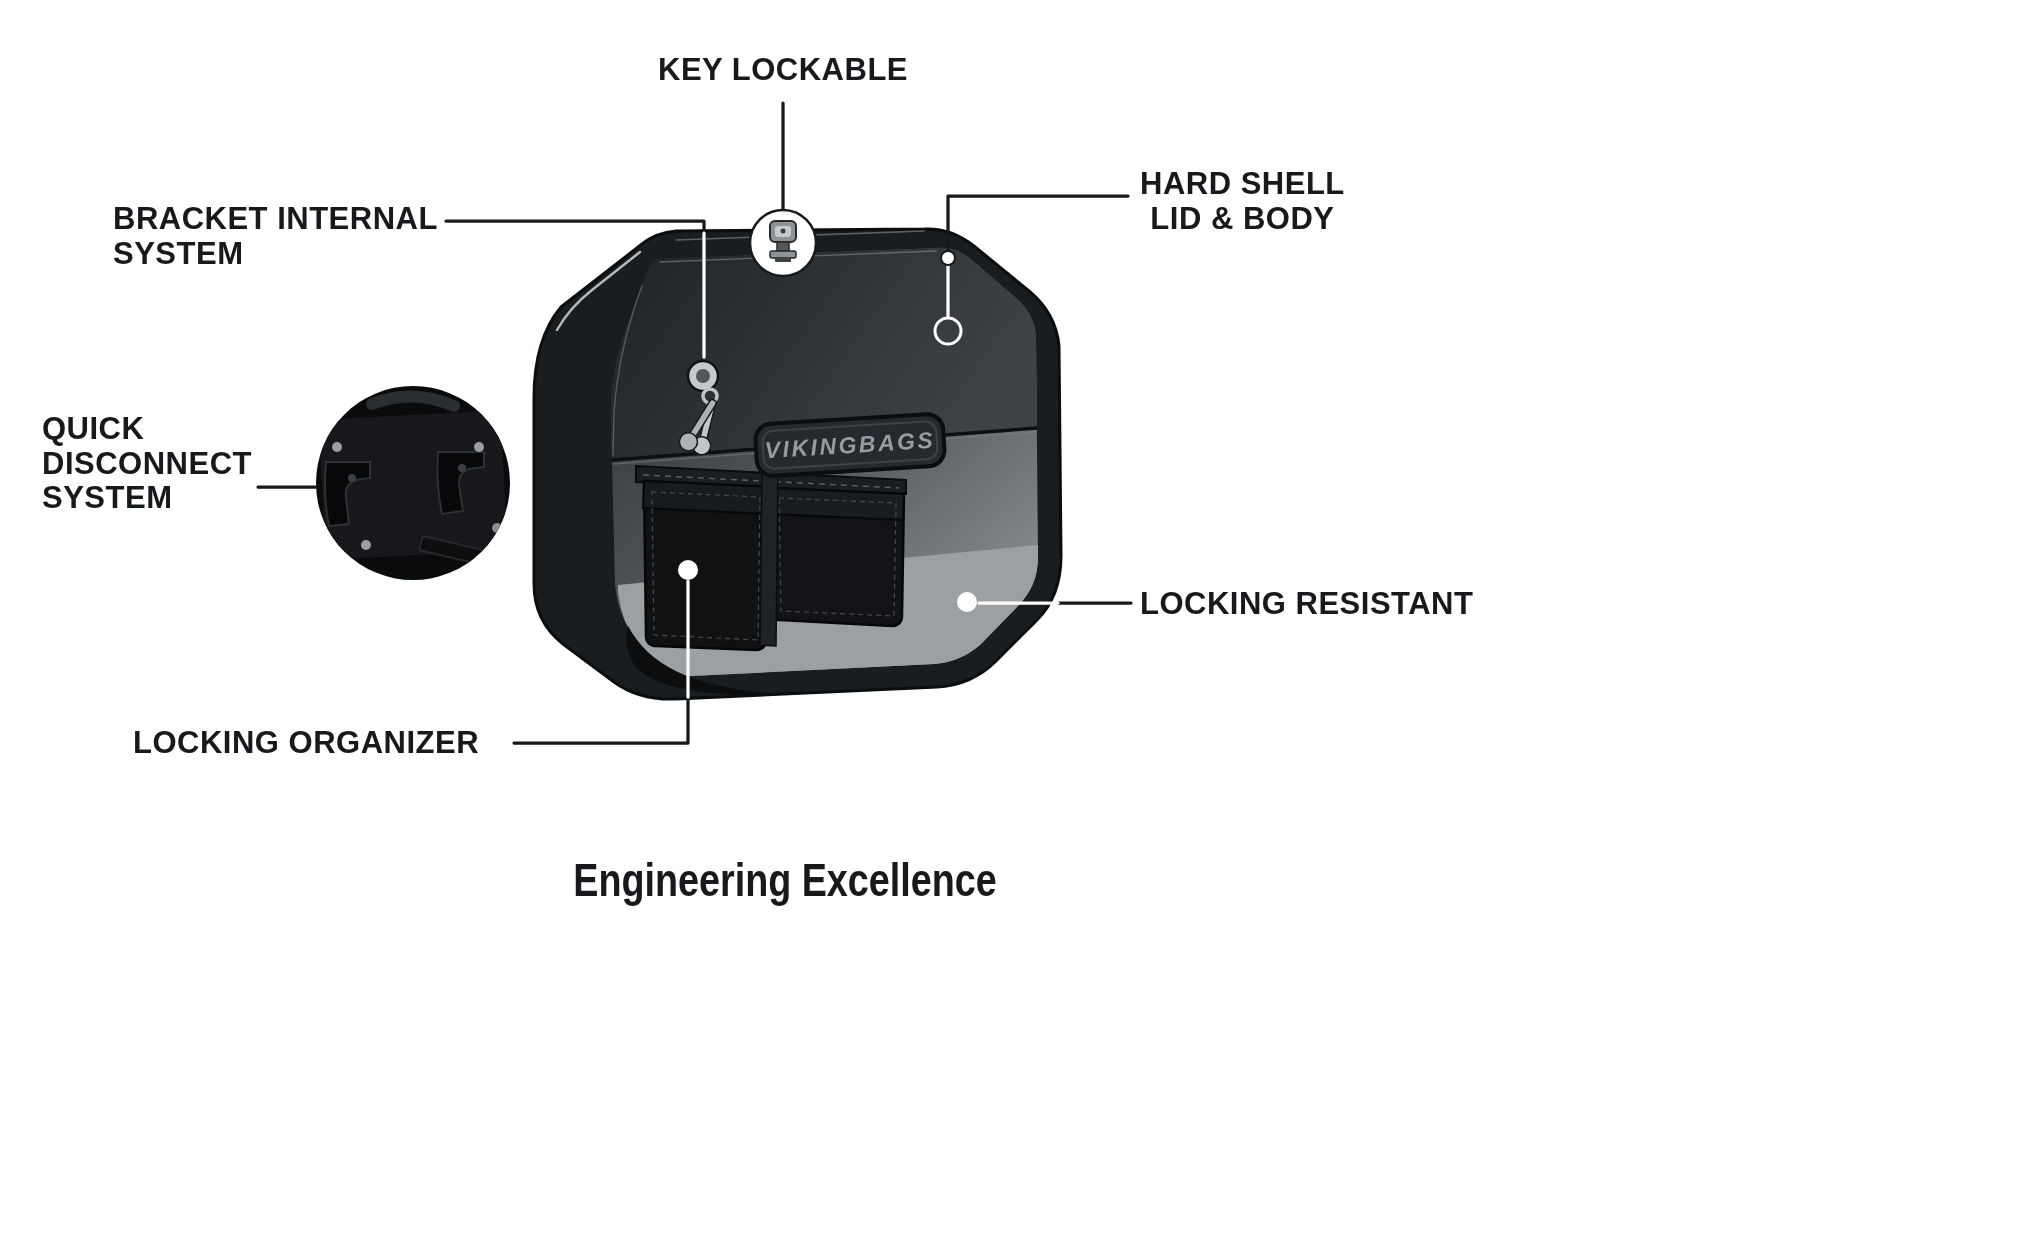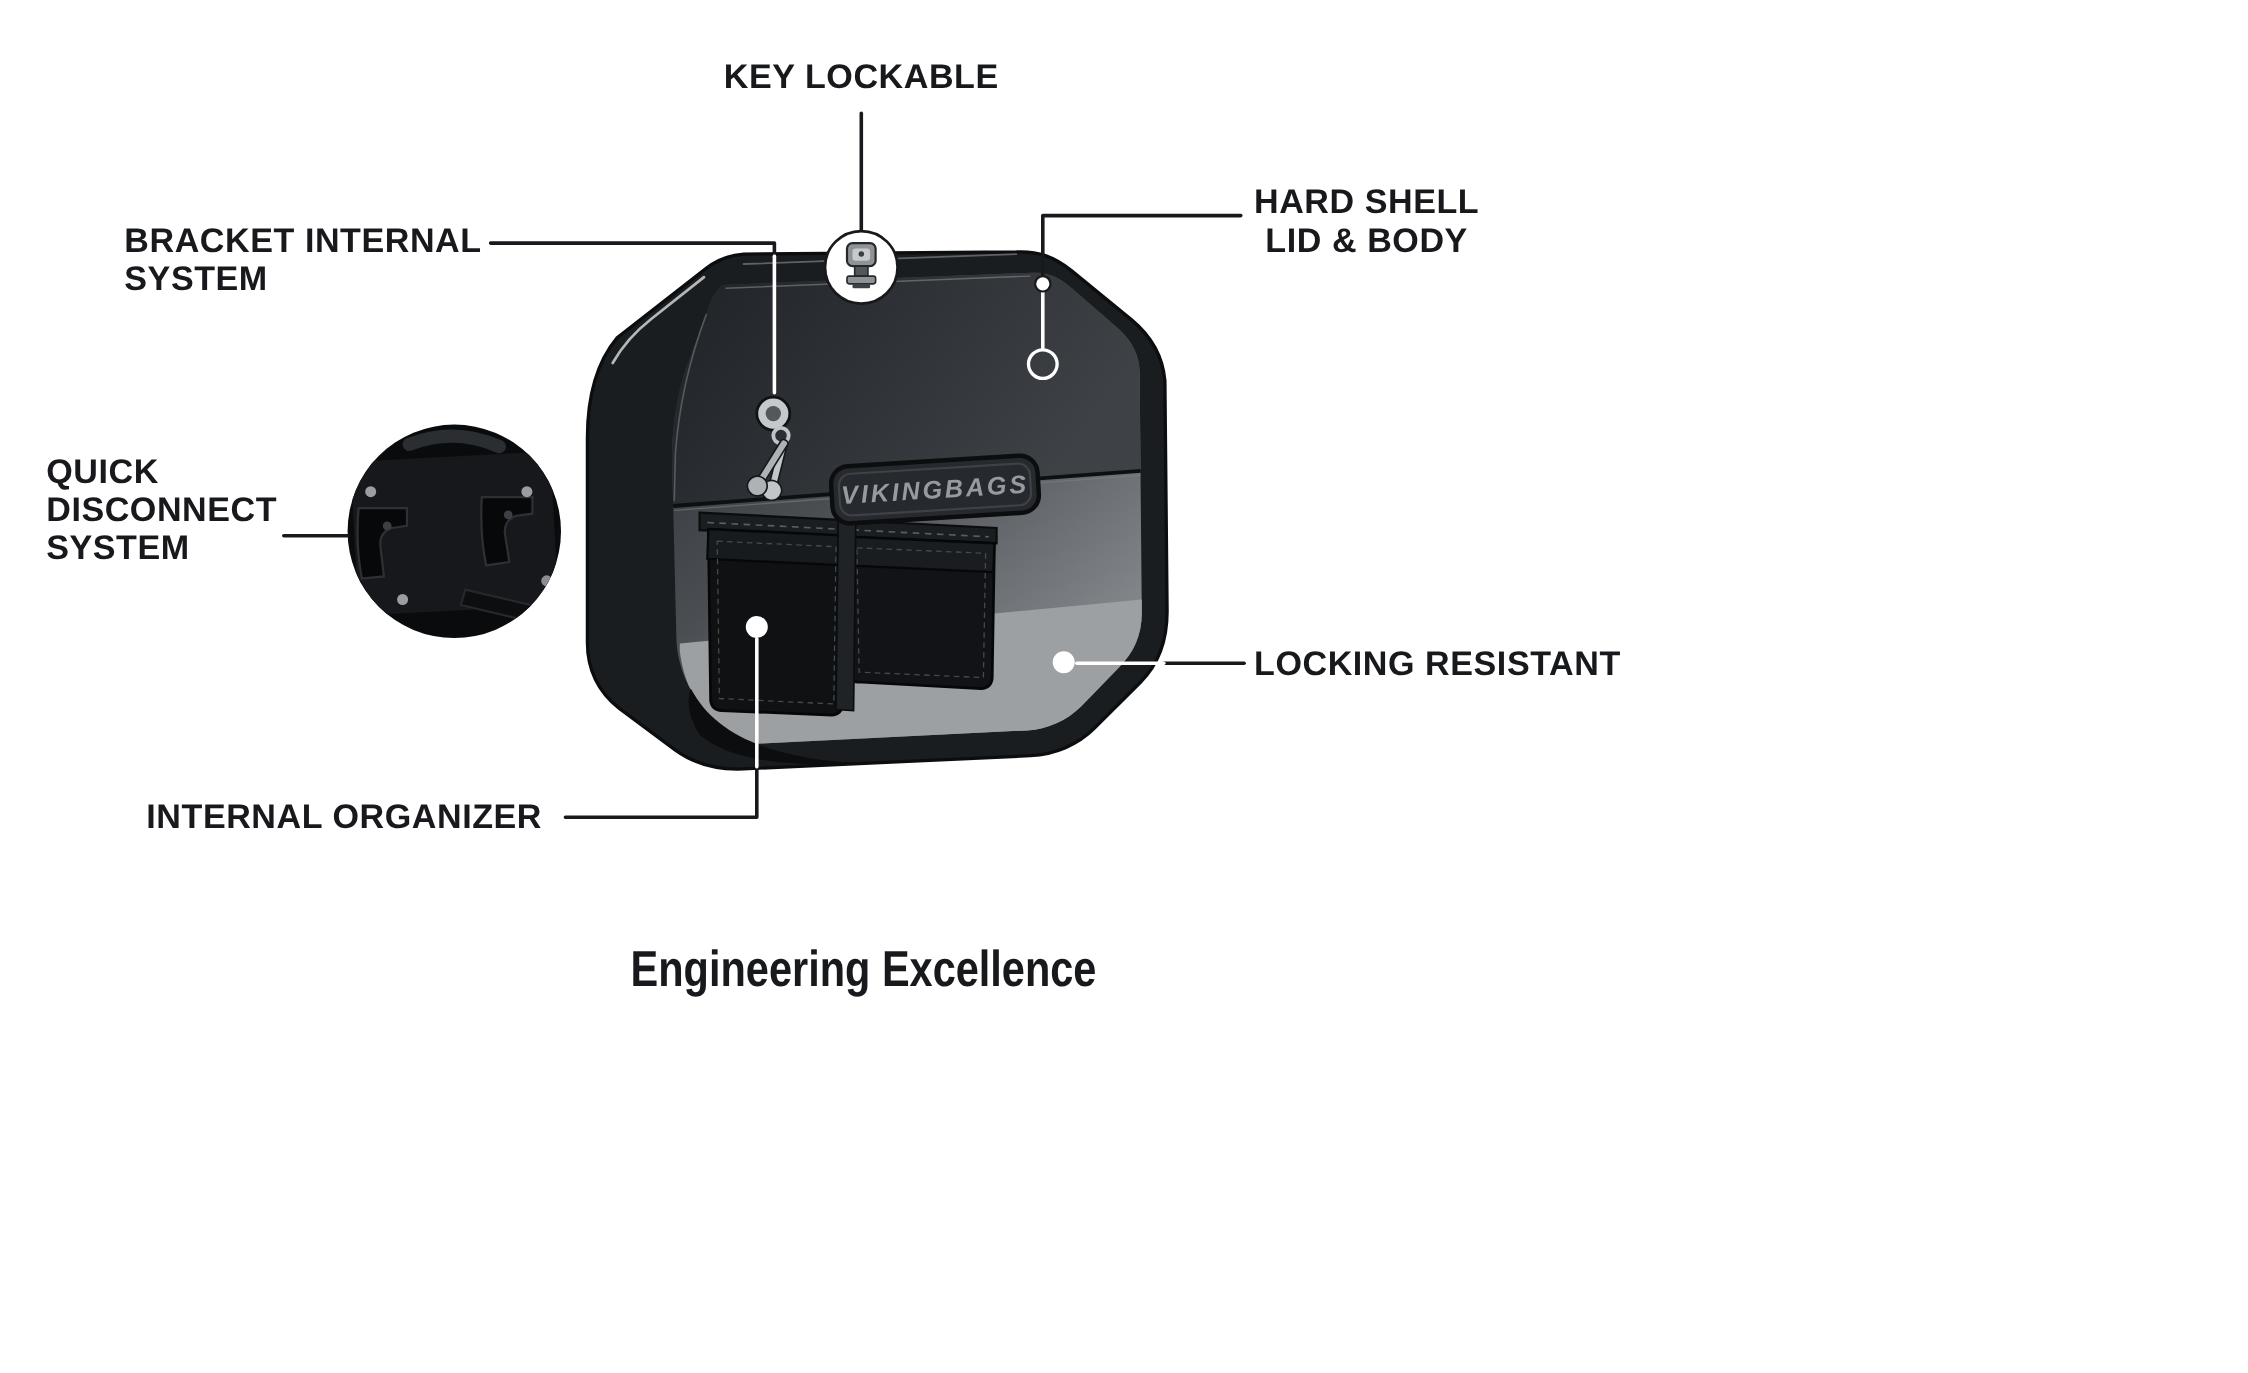--- a/index.html
+++ b/index.html
@@ -188,17 +188,17 @@
 
   <div class="callout pos-hard-shell">HARD SHELL
 LID &amp; BODY</div>
 
   <div class="callout pos-quick-disconnect">QUICK
 DISCONNECT
 SYSTEM</div>
 
   <div class="callout pos-weather-resistant">LOCKING RESISTANT</div>
 
-  <div class="callout pos-internal-organizer">INTERNAL ORGANIZER</div>
+  <div class="callout pos-internal-organizer">LOCKING ORGANIZER</div>
 
   <div class="footer-title">Engineering Excellence</div>
 
 </div>
 
 </body></html>

